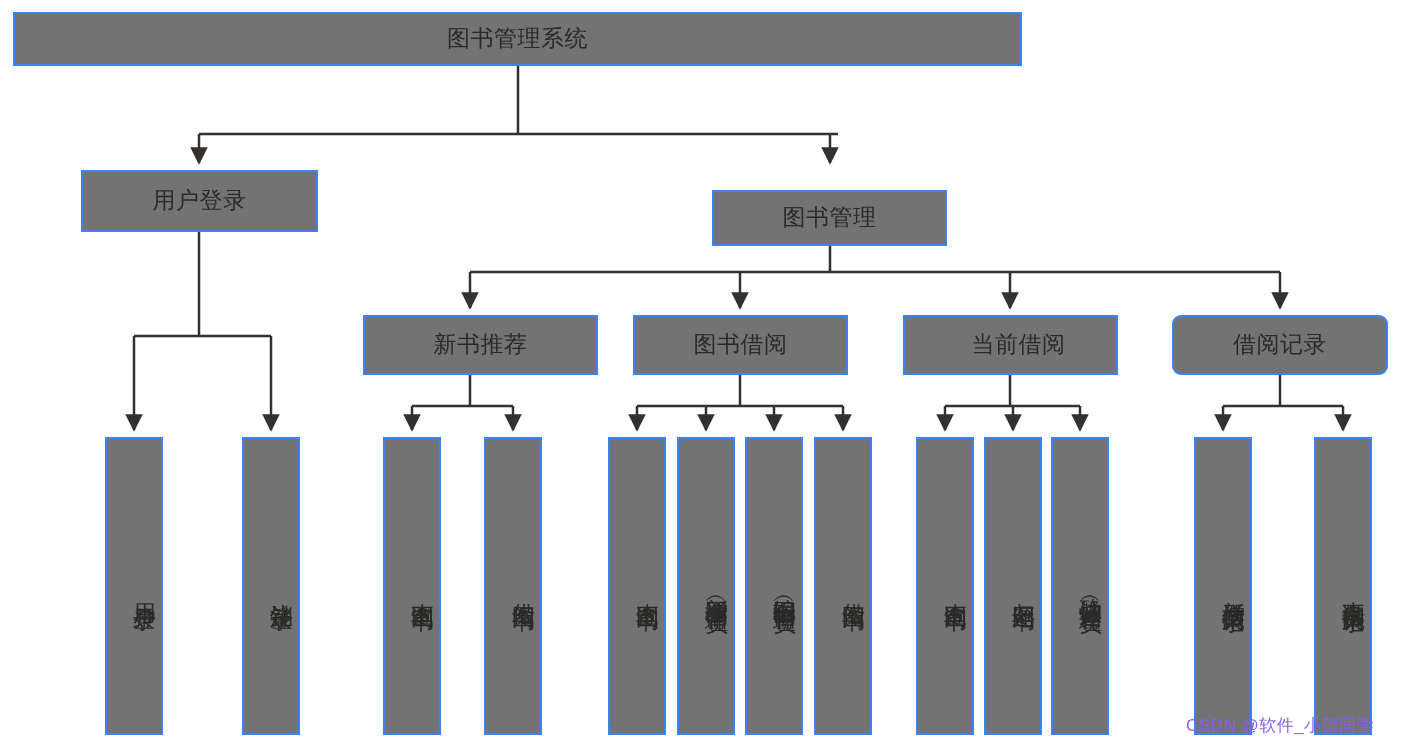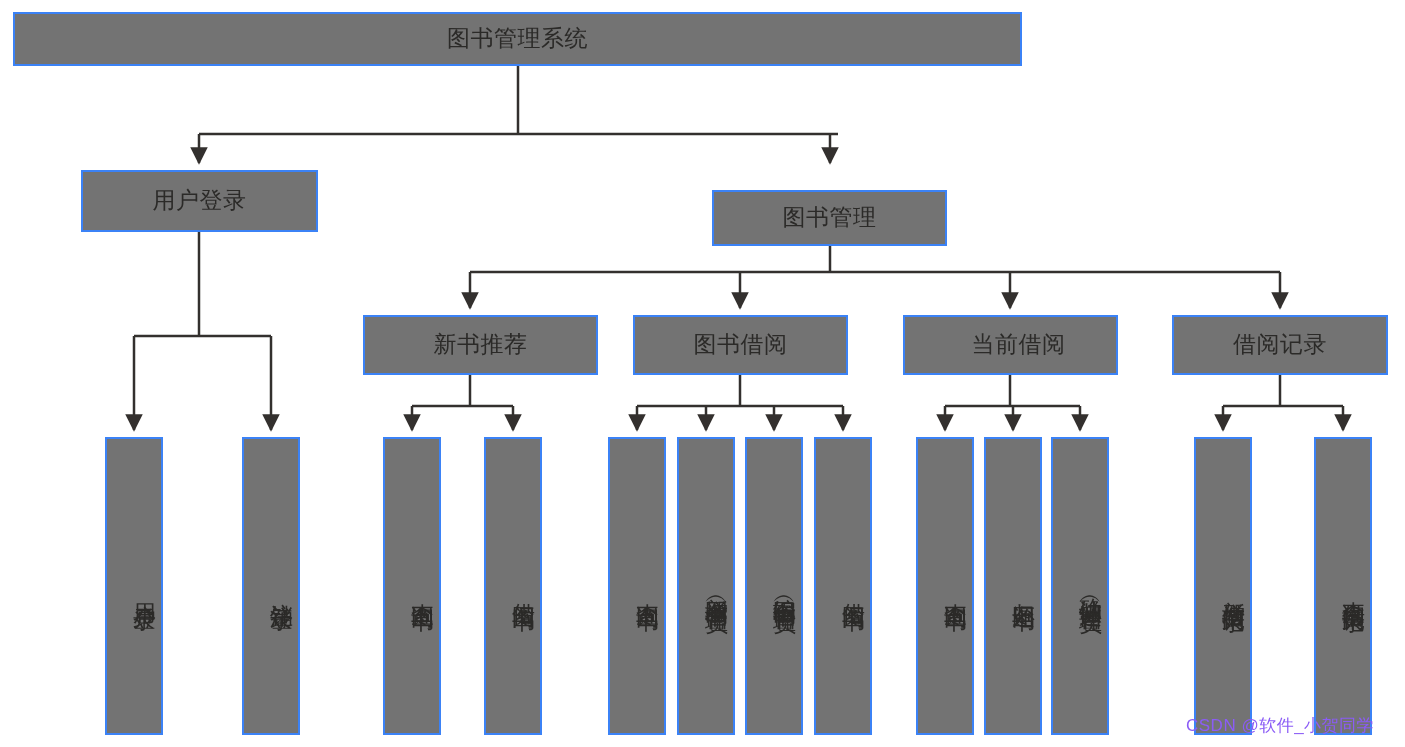--- a/index.html
+++ b/index.html
@@ -133,21 +133,21 @@
 
   <div class="node horiz" style="left:363px; top:315px; width:235px; height:60px;">
     <span class="label">新书推荐</span>
   </div>
   <div class="node horiz" style="left:633px; top:315px; width:215px; height:60px;">
     <span class="label">图书借阅</span>
   </div>
   <div class="node horiz" style="left:903px; top:315px; width:215px; height:60px;padding-left:16px;">
     <span class="label">当前借阅</span>
   </div>
-  <div class="node horiz" style="left:1172px; top:315px; width:216px; height:60px;">
+  <div class="node horiz" style="left:1172px; top:315px; width:216px; height:60px;border-radius:9px;">
     <span class="label">借阅记录</span>
   </div>
 
   <div class="node vert" style="left:105px; top:437px; width:58px; height:298px;">
     <span class="label">用户登录</span>
   </div>
   <div class="node vert" style="left:242px; top:437px; width:58px; height:298px;">
     <span class="label">注销登录</span>
   </div>
 

